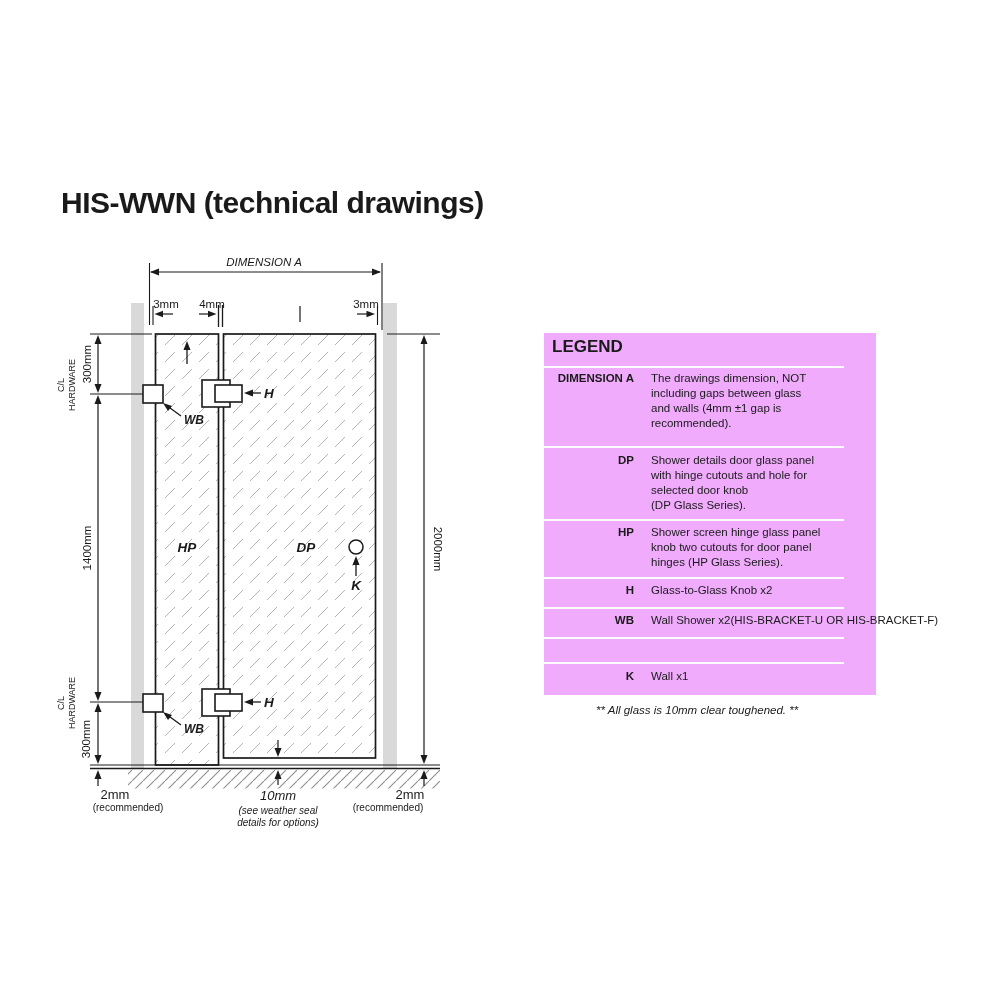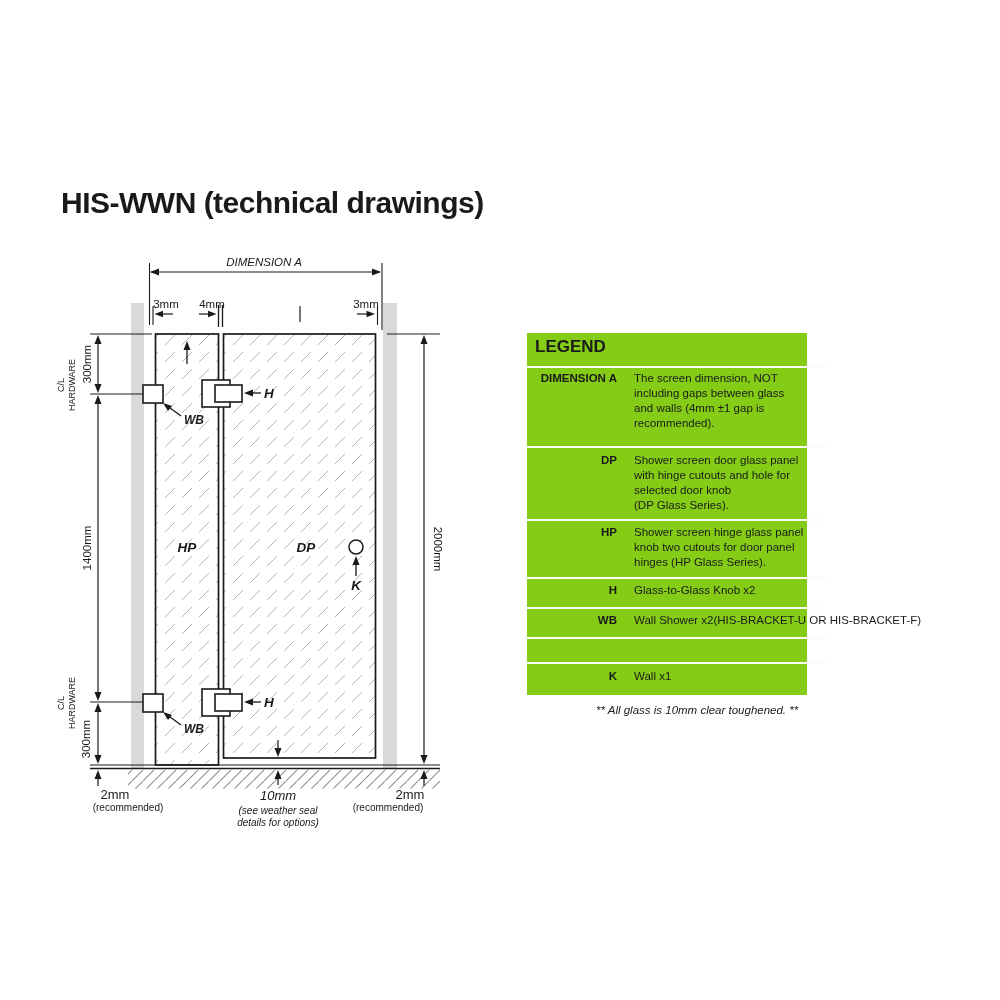--- a/index.html
+++ b/index.html
@@ -9,22 +9,22 @@
     letter-spacing:-0.5px;white-space:nowrap;}
   svg{position:absolute;left:0;top:0;}
   svg text{font-family:"Liberation Sans",sans-serif;fill:#1a1a1a;}
   .dimtxt{font-size:11.5px;}
   .dimtxt-b{font-size:13px;}
   .cltxt{font-size:9px;}
   .ital{font-style:italic;}
   .plabel{font-size:13.5px;font-weight:bold;font-style:italic;}
   .small-ital{font-size:10px;font-style:italic;}
   
-  .legend{position:absolute;left:527px;top:333px;width:280px;height:362px;
-    background:#84cc16;font-size:11.5px;line-height:15px;}
+  .legend{position:absolute;left:544px;top:333px;width:332px;height:362px;
+    background:#f0abfc;font-size:11.5px;line-height:15px;}
   .lg-title{position:absolute;left:8px;top:6px;font-size:17px;font-weight:bold;}
   .lg-sep{position:absolute;left:0;width:300px;height:2px;background:#fbfbfb;}
   .lg-row{position:absolute;left:0;width:300px;}
   .lg-term{position:absolute;left:6px;width:84px;text-align:right;font-weight:bold;}
   .lg-desc{position:absolute;left:107px;width:190px;}
   .lg-desc.nowrap div{white-space:nowrap;}
   .footnote{position:absolute;left:596px;top:704px;font-size:11.5px;
     font-style:italic;font-weight:400;white-space:nowrap;}
 </style>
 </head>
@@ -164,31 +164,31 @@
     <div class="lg-sep" style="top:113px"></div>
     <div class="lg-sep" style="top:186px"></div>
     <div class="lg-sep" style="top:244px"></div>
     <div class="lg-sep" style="top:274px"></div>
     <div class="lg-sep" style="top:304px"></div>
     <div class="lg-sep" style="top:329px"></div>
 
     <div class="lg-row" style="top:38px">
       <div class="lg-term">DIMENSION A</div>
       <div class="lg-desc">
-        <div>The screen dimension, NOT</div>
+        <div>The drawings dimension, NOT</div>
         <div>including gaps between glass</div>
         <div>and walls (4mm ±1 gap is</div>
         <div>recommended).</div>
       </div>
     </div>
 
     <div class="lg-row" style="top:120px">
       <div class="lg-term">DP</div>
       <div class="lg-desc">
-        <div>Shower screen door glass panel</div>
+        <div>Shower details door glass panel</div>
         <div>with hinge cutouts and hole for</div>
         <div>selected door knob</div>
         <div>(DP Glass Series).</div>
       </div>
     </div>
 
     <div class="lg-row" style="top:192px">
       <div class="lg-term">HP</div>
       <div class="lg-desc">
         <div>Shower screen hinge glass panel</div>

